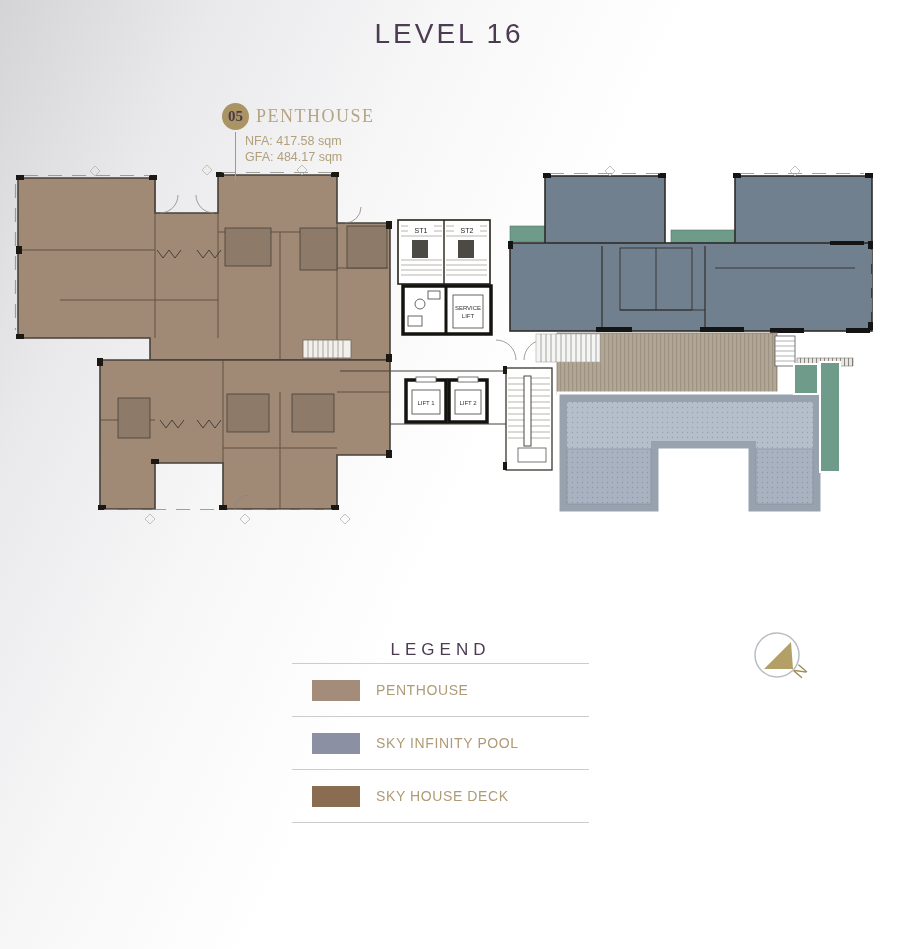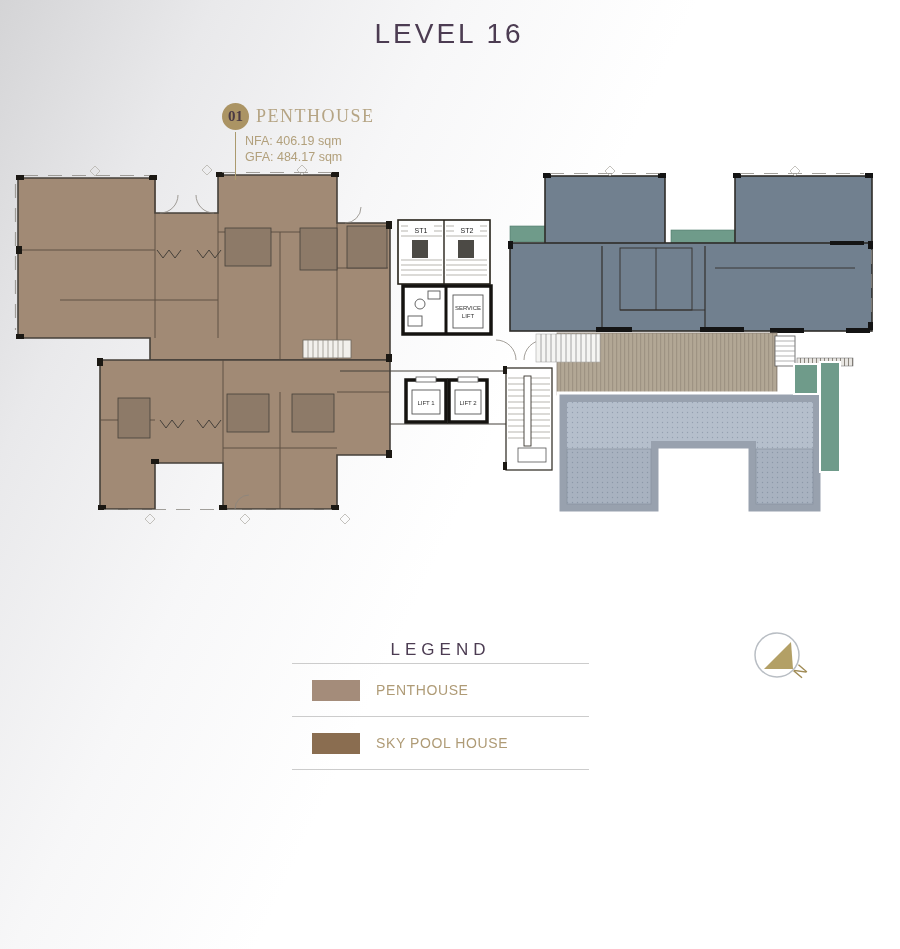--- a/index.html
+++ b/index.html
@@ -42,25 +42,25 @@
 </style>
 </head>
 <body>
 
 <div class="page">
 
   <h1 class="title">LEVEL 16</h1>
 
   <div class="unit-label">
     <div class="unit-row">
-      <span class="unit-badge">01</span>
+      <span class="unit-badge">05</span>
       <span class="unit-name">PENTHOUSE</span>
     </div>
     <div class="unit-areas">
-      <div>NFA: 406.19 sqm</div>
+      <div>NFA: 417.58 sqm</div>
       <div>GFA: 484.17 sqm</div>
     </div>
     <div class="leader"></div>
   </div>
 
   <svg class="plan-svg" width="900" height="949" viewBox="0 0 900 949">
     <defs>
       <pattern id="wood" width="4" height="8" patternUnits="userSpaceOnUse">
         <rect width="4" height="8" fill="#b2a795"></rect>
           <rect width="1.2" height="8" fill="#9e9383"></rect>
@@ -335,18 +335,22 @@
     </g>
   </svg>
 
   <div class="legend">
     <div class="legend-title">LEGEND</div>
     <div class="legend-row">
       <span class="swatch" style="background: rgb(164, 140, 122);"></span>
       <span class="legend-label">PENTHOUSE</span>
     </div>
     <div class="legend-row">
+      <span class="swatch" style="background: rgb(139, 145, 163);"></span>
+      <span class="legend-label">SKY INFINITY POOL</span>
+    </div>
+    <div class="legend-row">
       <span class="swatch" style="background: rgb(138, 109, 80);"></span>
-      <span class="legend-label">SKY POOL HOUSE</span>
+      <span class="legend-label">SKY HOUSE DECK</span>
     </div>
   </div>
 
 </div>
 
 </body></html>

